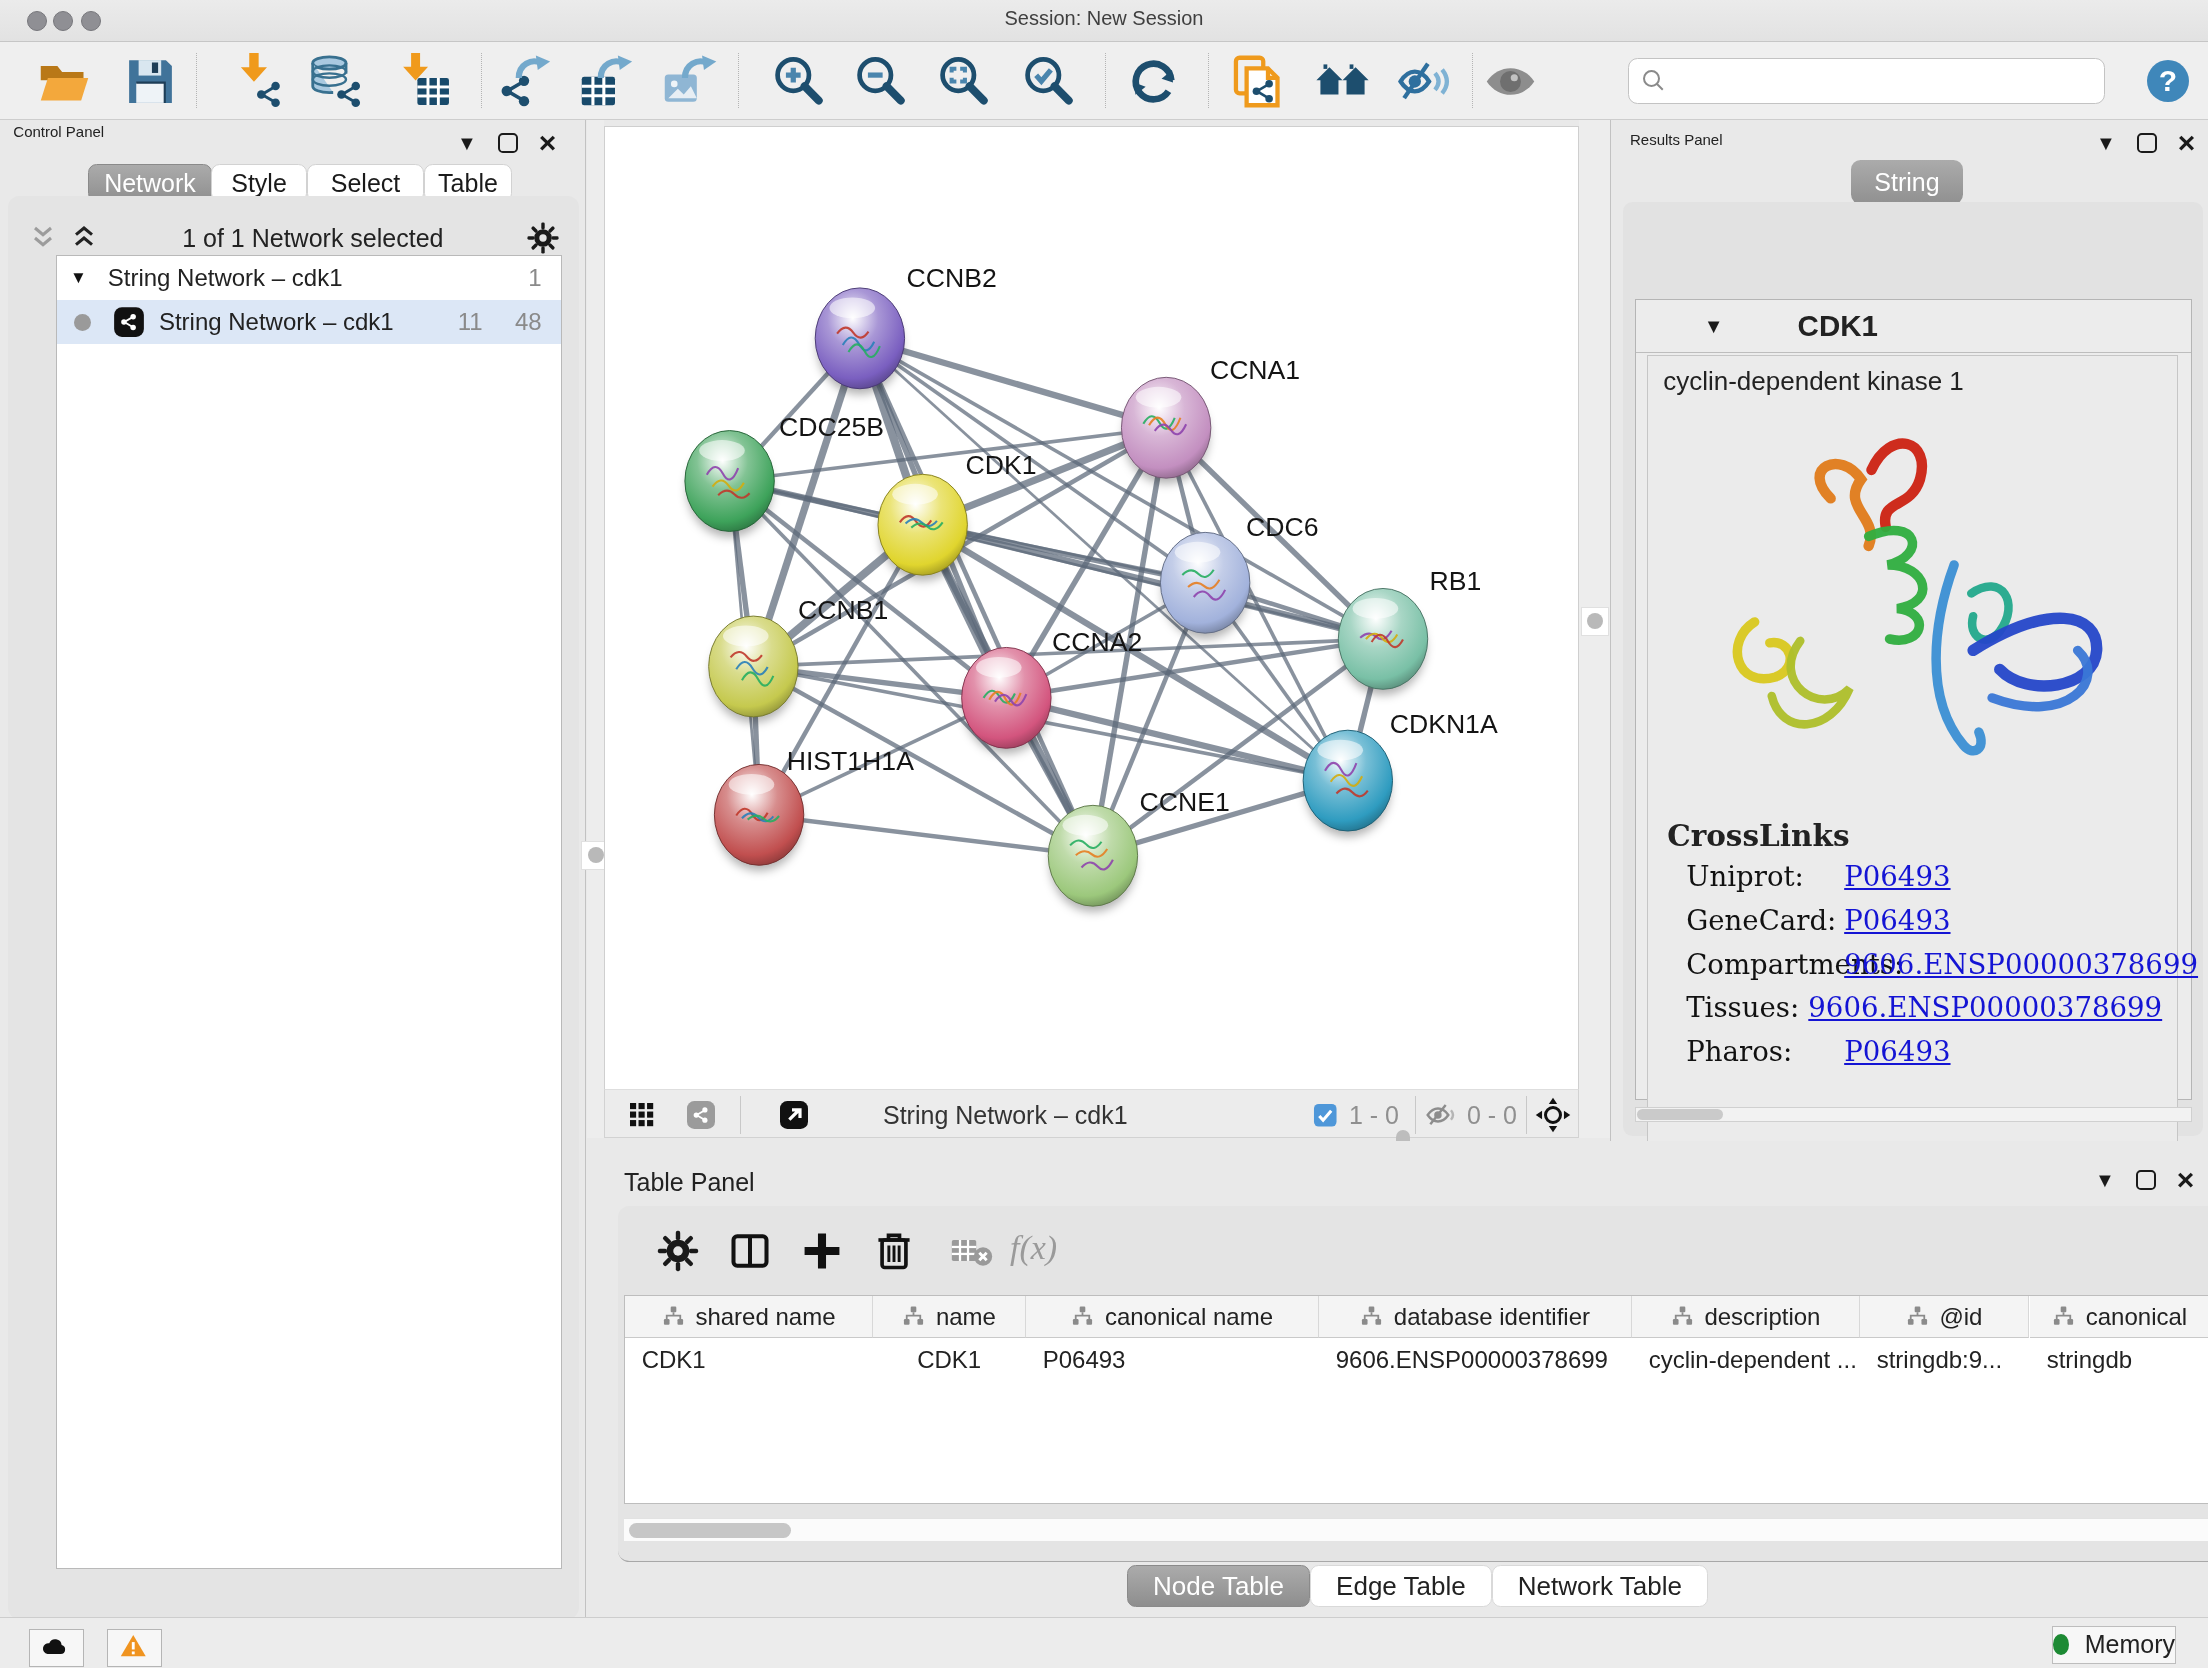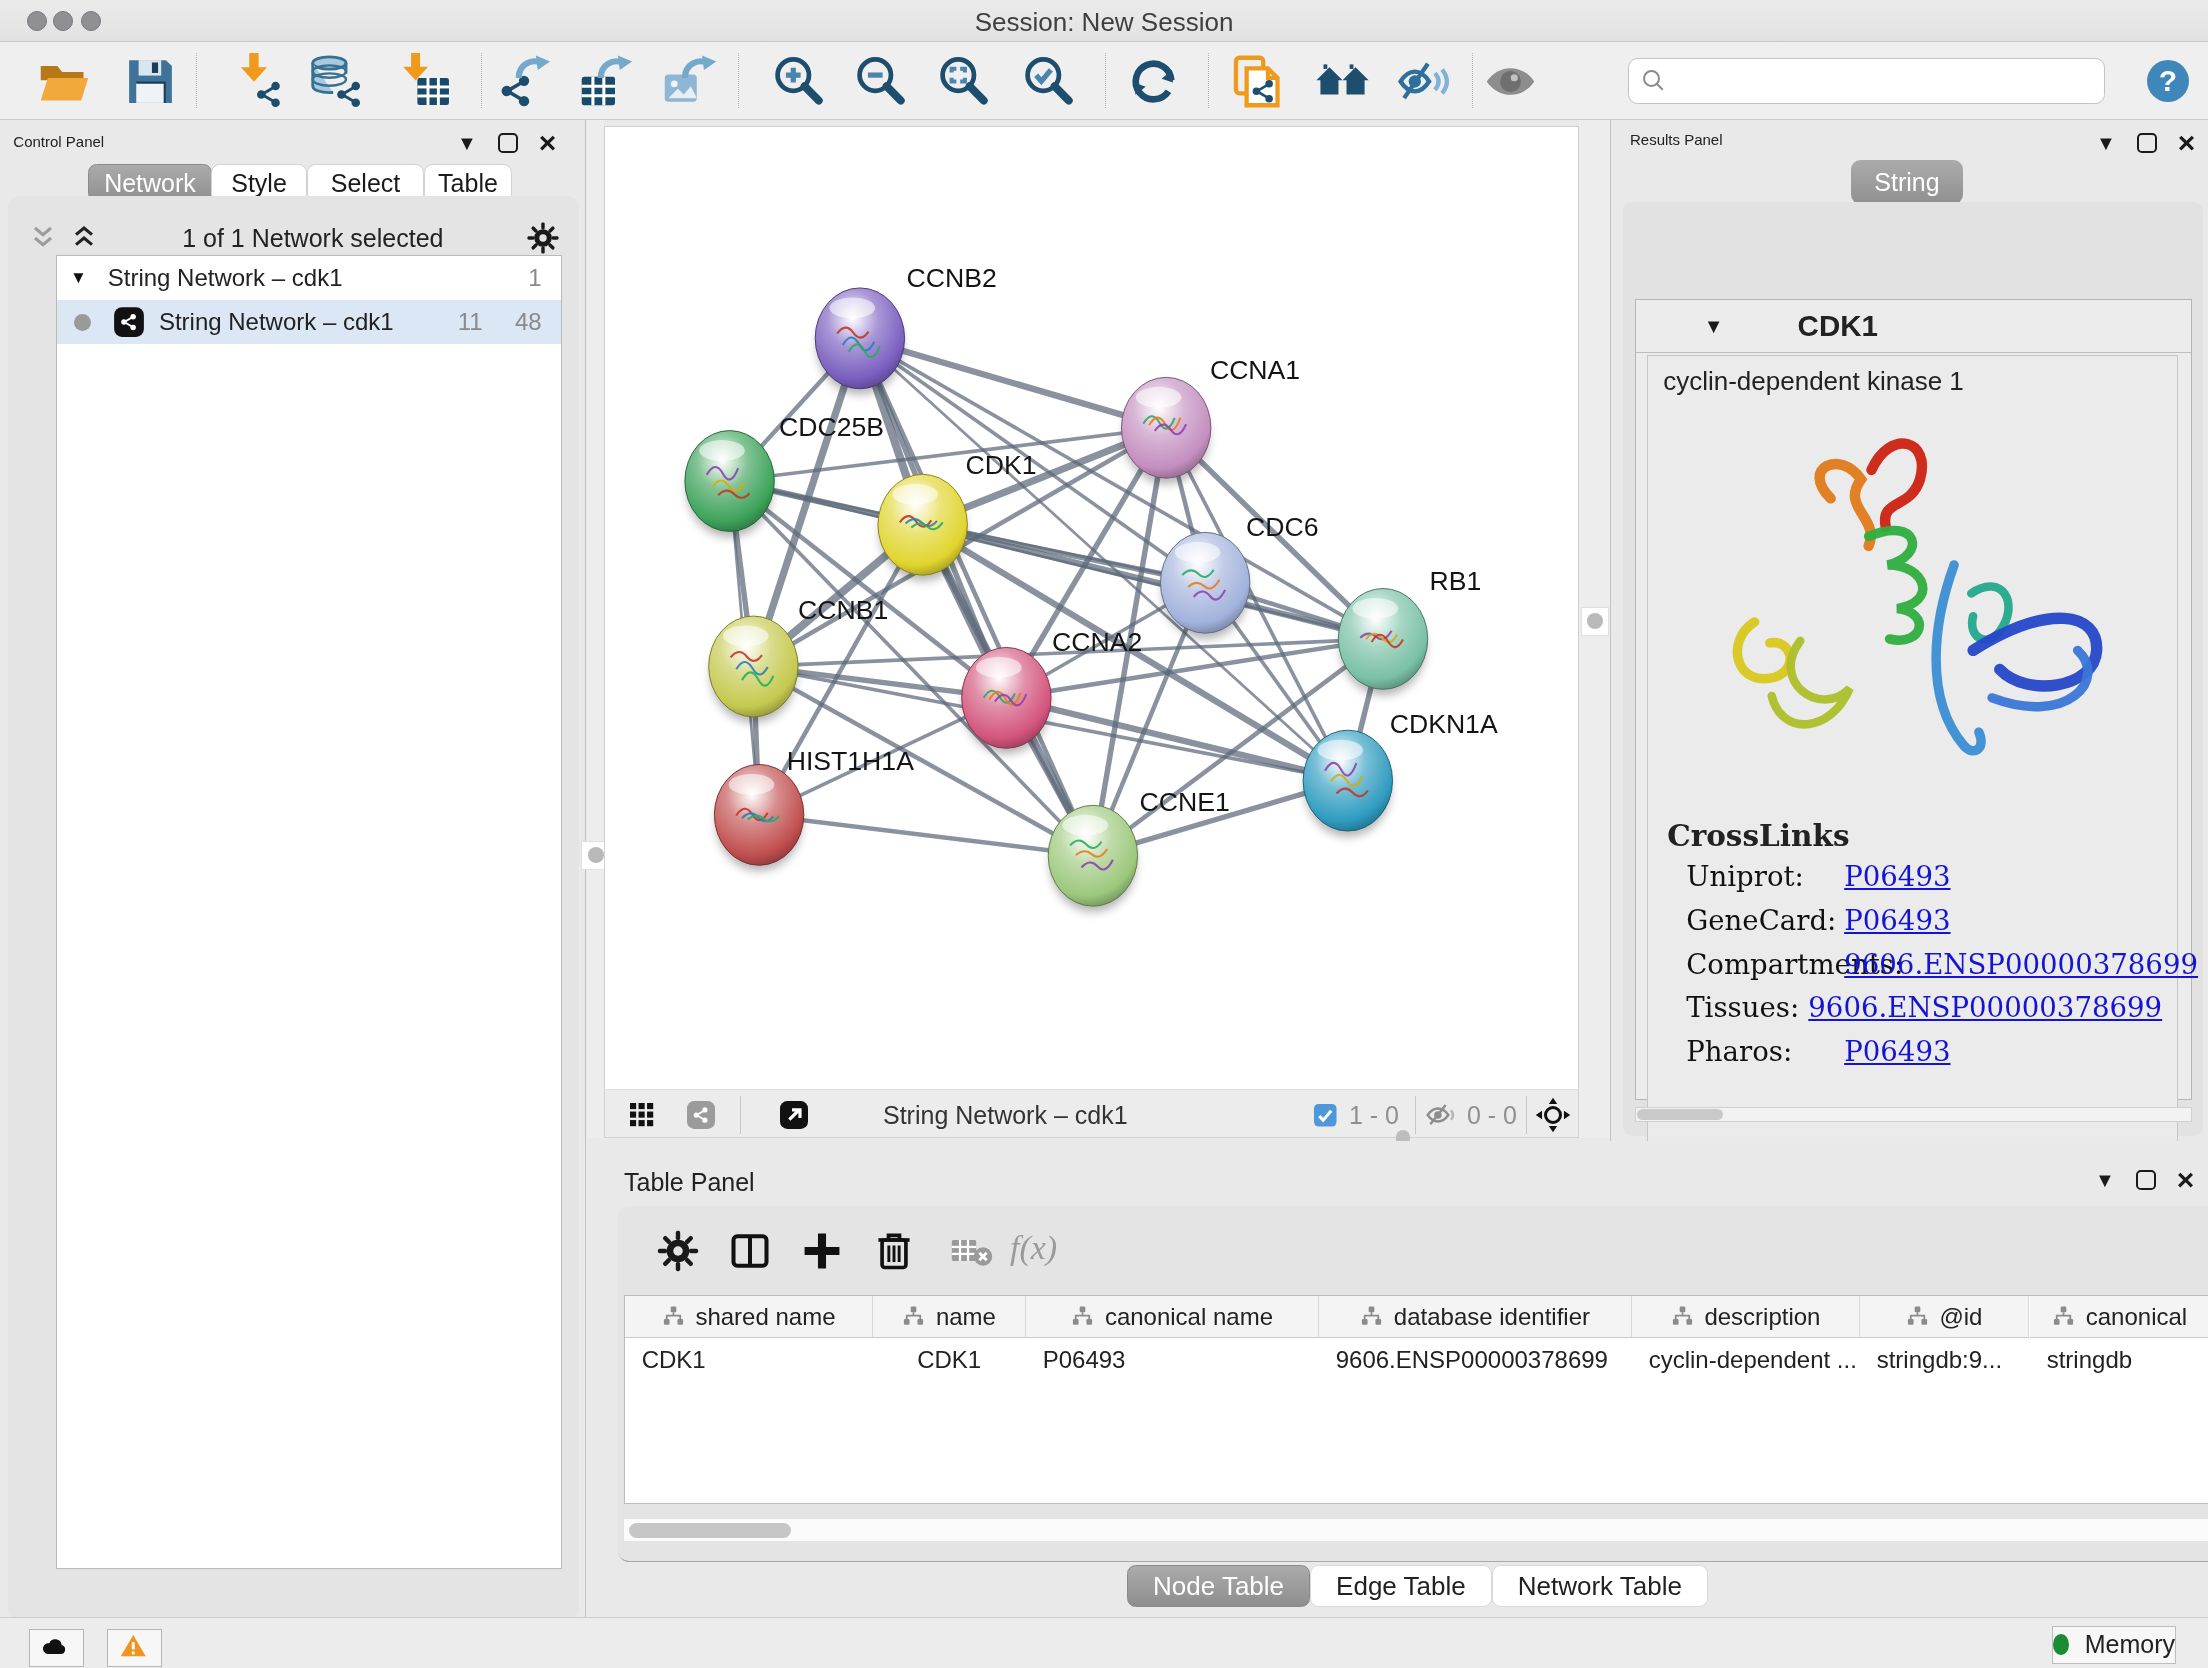--- a/index.html
+++ b/index.html
@@ -3,21 +3,21 @@
 <meta charset="utf-8">
 <style>
   * { margin:0; padding:0; box-sizing:border-box; }
   html,body { width:2208px; height:1668px; overflow:hidden; }
   body { font-family:"Liberation Sans", sans-serif; background:#e9e9e9; position:relative; color:#222; }
   .abs { position:absolute; }
 
   
   .titlebar { left:0; top:0; width:2208px; height:42px; background:linear-gradient(#ebebeb,#e2e2e2); border-bottom:1px solid #c6c6c6; }
   .tlight { position:absolute; top:10.5px; width:20px; height:20px; border-radius:50%; background:#8f8f94; border:1px solid #77777c; }
-  .win-title { position:absolute; top:6.7px; left:0; width:100%; text-align:center; font-size:26px; color:#3f3f3f; }
+  .win-title { position:absolute; top:6.7px; left:0; width:100%; text-align:center; font-size:20px; color:#3f3f3f; }
 
   
   .toolbar { left:0; top:42px; width:2208px; height:78px; background:#efefef; border-bottom:1px solid #cdcdcd; }
   .tbicon { position:absolute; top:10.5px; width:57px; height:57px; cursor:pointer; }
   .tbsep { position:absolute; top:11.4px; width:0; height:55px; border-left:1.9px dotted #b4b4b4; }
   .searchbox { position:absolute; left:1628px; top:16px; width:477px; height:46px; background:#fff; border:1px solid #c3c3c3; border-radius:9.5px; display:flex; align-items:center; padding-left:9.5px; }
   .searchbox .glass { width:30px; height:30px; }
   .searchbox input { border:none; outline:none; flex:1; font-size:23px; height:38px; background:transparent; }
   .helpbtn { position:absolute; left:2144px; top:15px; width:48px; height:48px; }
 
@@ -254,21 +254,21 @@
       </svg></span>
     <span class="tbsep" style="left: 1472px;"></span>
     <span class="tbicon" style="left: 1482px;"><svg viewBox="0 0 24 24" width="100%" height="100%">
         <path d="M2 12 C7 4.5 17 4.5 22 12 C17 19.5 7 19.5 2 12z" fill="#8d8d8d"></path>
         <circle cx="12" cy="12" r="4.4" fill="#6f6f6f"></circle>
         <circle cx="13.6" cy="10.4" r="1.5" fill="#c2c2c2"></circle>
       </svg></span>
   </div>
 
 <div class="abs control-panel">
-  <div class="abs" style="left:13.3px; top:13px;">Control Panel</div>
+  <div class="abs" style="left:13.3px; top:3px;">Control Panel</div>
   <div class="wicons" style="left:457px; top:13.3px;">
     <span class="caret-down">▼</span>
     <span class="float-ico"></span>
     <span class="close-ico">×</span>
   </div>
   <div class="tabrow" id="cp-tabs">
       <div class="tab sel" style="left: 88px; top: 44px; width: 124px;">Network</div>
       <div class="tab" style="left: 211px; top: 44px; width: 96px;">Style</div>
       <div class="tab" style="left: 307px; top: 44px; width: 117px;">Select</div>
       <div class="tab" style="left: 424px; top: 44px; width: 88px;">Table</div>

